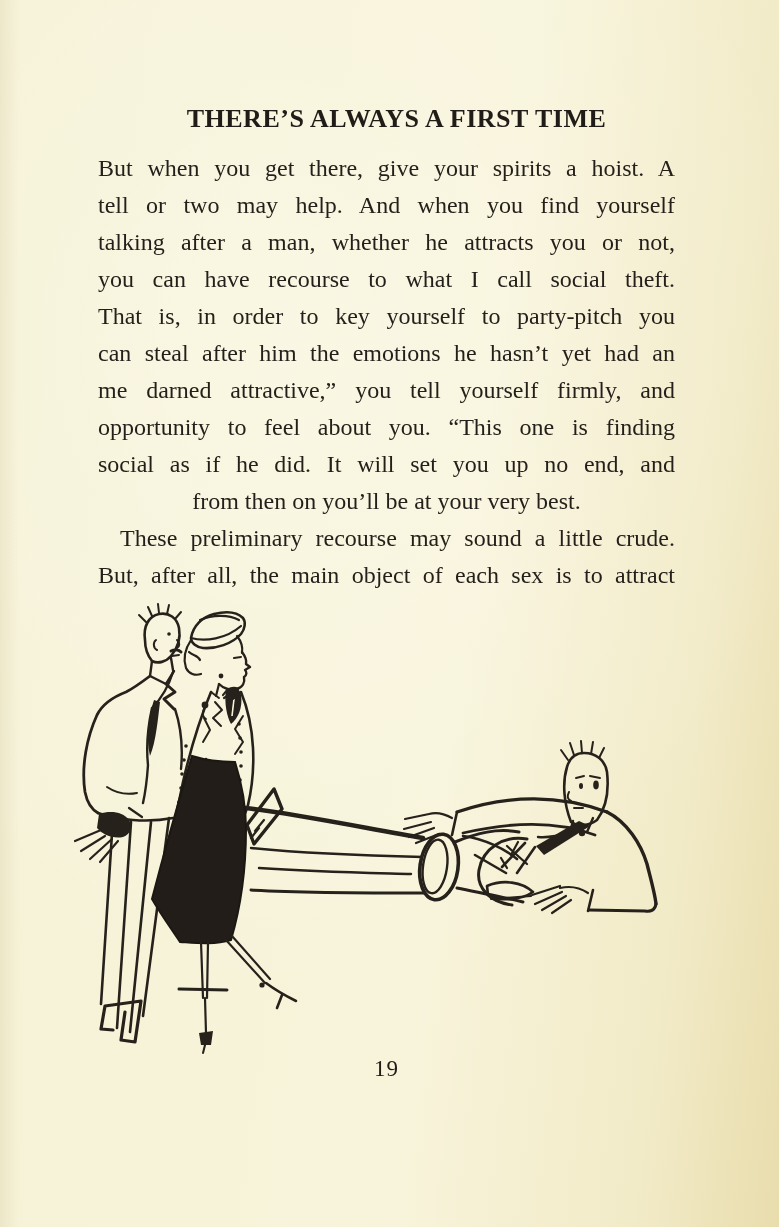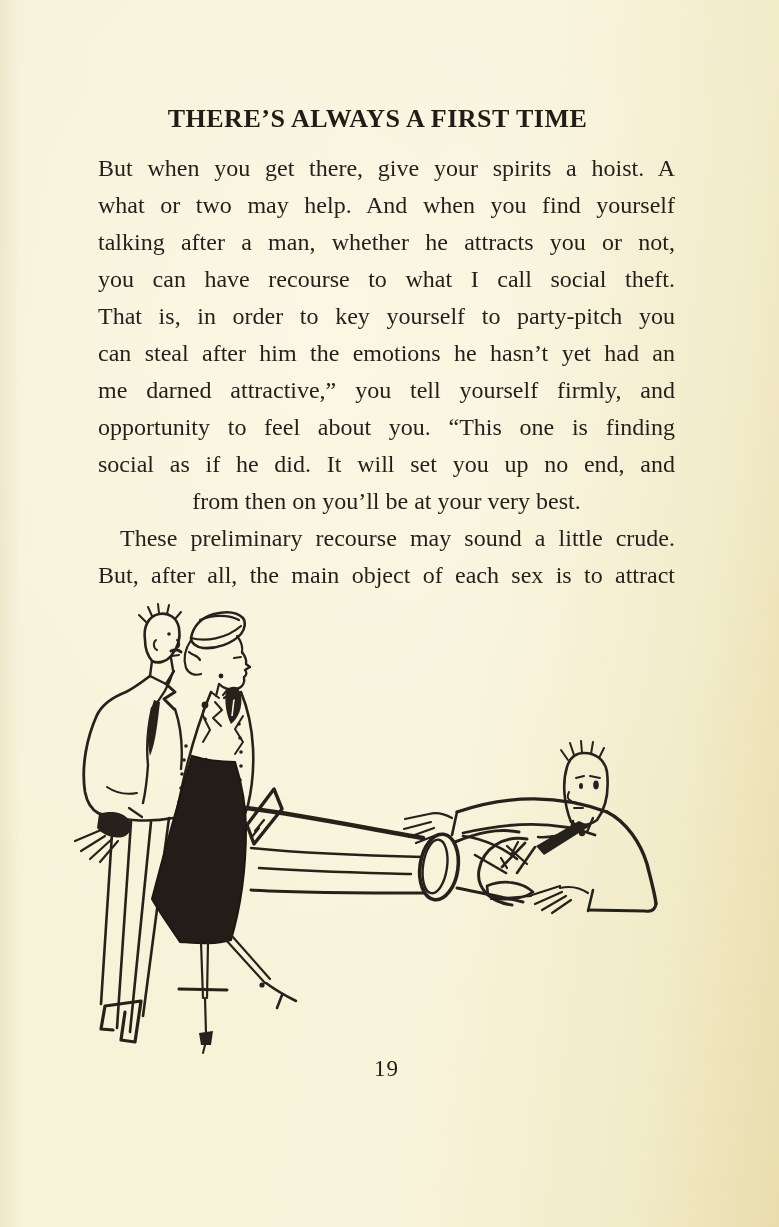--- a/index.html
+++ b/index.html
@@ -9,21 +9,21 @@
     margin:0 auto;
     overflow:hidden;
     font-family:"Liberation Serif","DejaVu Serif",serif;
     color:#241f1a;
     background:
       linear-gradient(90deg, rgba(150,128,60,0.10) 0%, rgba(150,128,60,0) 2.5%),
       radial-gradient(120% 90% at 35% 28%, rgba(255,255,255,0.28), rgba(255,255,255,0) 62%),
       linear-gradient(97deg, #f6f2d6 0%, #f8f4db 58%, #f2ebc8 84%, #e9ddad 100%);
   }
   .title{
-    position:absolute;top:104px;left:89px;width:577px;
+    position:absolute;top:104px;left:108px;width:577px;
     text-align:center;
     font-size:26px;font-weight:bold;letter-spacing:0.5px;
     color:#211c17;
     white-space:nowrap;
   }
   .body-text{
     position:absolute;top:150px;left:98px;width:577px;
     font-size:24px;
   }
   .line{
@@ -50,21 +50,21 @@
 </style>
 </head>
 <body>
 
 <div class="page">
 
   <div class="title">THERE’S ALWAYS A FIRST TIME</div>
 
   <div class="body-text">
     <div class="line j">But when you get there, give your spirits a hoist.  A</div>
-    <div class="line j">what or two may help.  And when you find yourself</div>
+    <div class="line j">tell or two may help.  And when you find yourself</div>
     <div class="line j">talking after a man, whether he attracts you or not,</div>
     <div class="line j">you can have recourse to what I call social theft.</div>
     <div class="line j">That is, in order to key yourself to party-pitch you</div>
     <div class="line j">can steal after him the emotions he hasn’t yet had an</div>
     <div class="line j">me darned attractive,” you tell yourself firmly, and</div>
     <div class="line j">opportunity to feel about you.  “This one is finding</div>
     <div class="line j">social as if he did.  It will set you up no end, and</div>
     <div class="line">from then on you’ll be at your very best.</div>
     <div class="line j indent">These preliminary recourse may sound a little crude.</div>
     <div class="line j">But, after all, the main object of each sex is to attract</div>

